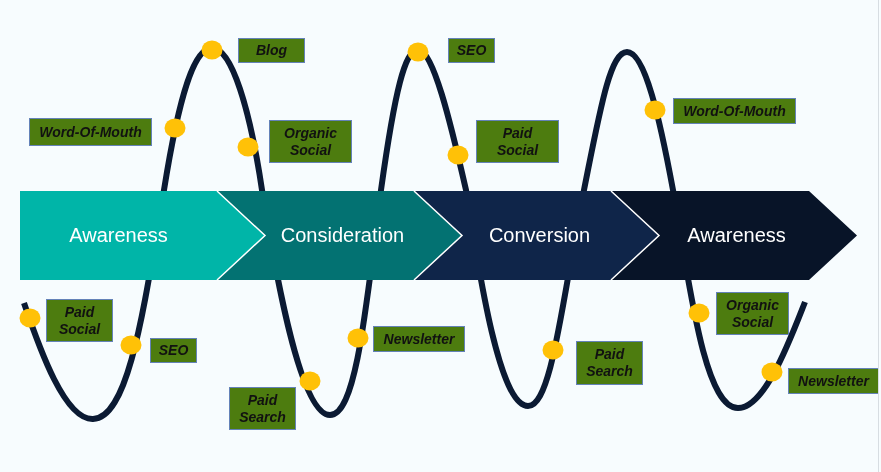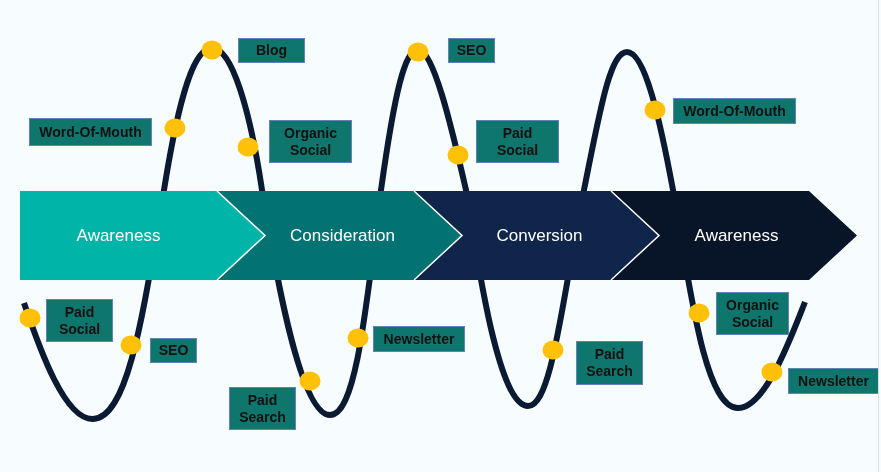--- a/index.html
+++ b/index.html
@@ -7,29 +7,30 @@
     width: 881px; height: 472px; overflow: hidden;
     background: #f7fcfe;
     font-family: "Liberation Sans", sans-serif;
     position: relative;
   }
   #stage { position: absolute; left: 0; top: 0; width: 881px; height: 472px; }
   .edge-line { position: absolute; left: 878px; top: 0; width: 1px; height: 472px; background: #d7dde2; }
   .stage-label {
     position: absolute; top: 191px; height: 89px;
     display: flex; align-items: center; justify-content: center;
-    color: #ffffff; font-size: 17px; font-family: "Liberation Sans", sans-serif;
+    color: #ffffff; font-size: 20px; font-family: "Liberation Sans", sans-serif;
     pointer-events: none;
   }
   .tag {
     position: absolute; box-sizing: border-box;
-    border: 1.5px solid #6482b8; background: #0f766e;
+    border: 1.5px solid #6482b8; background: #4d7c0f;
     color: #111111; font-weight: bold; font-size: 14px; line-height: 17px;
     display: flex; align-items: center; justify-content: center; text-align: center;
     white-space: pre-line;
+    font-style: italic;
   }
 </style>
 </head>
 <body>
 
 <div id="stage">
   <svg id="svg" width="881" height="472" style="position:absolute;left:0;top:0">
     <g id="wave-back">
         <path d="M24,303 C40,350 65,420 93,419 C130,418 145,300 164,190 C180,90 195,48 212,48 C232,48 250,110 262,190 C275,270 300,415 330,415 C355,415 365,320 381,190 C395,90 405,50 418,50 C433,50 450,120 466,190 C480,280 500,406 528,406 C552,406 562,300 584,190 C600,110 610,52 627,52 C645,52 660,120 673,190 C690,290 705,408 738,408 C765,408 790,340 805,302" fill="none" stroke="#0b1a33" stroke-width="6" stroke-linecap="butt"></path>
       </g>

